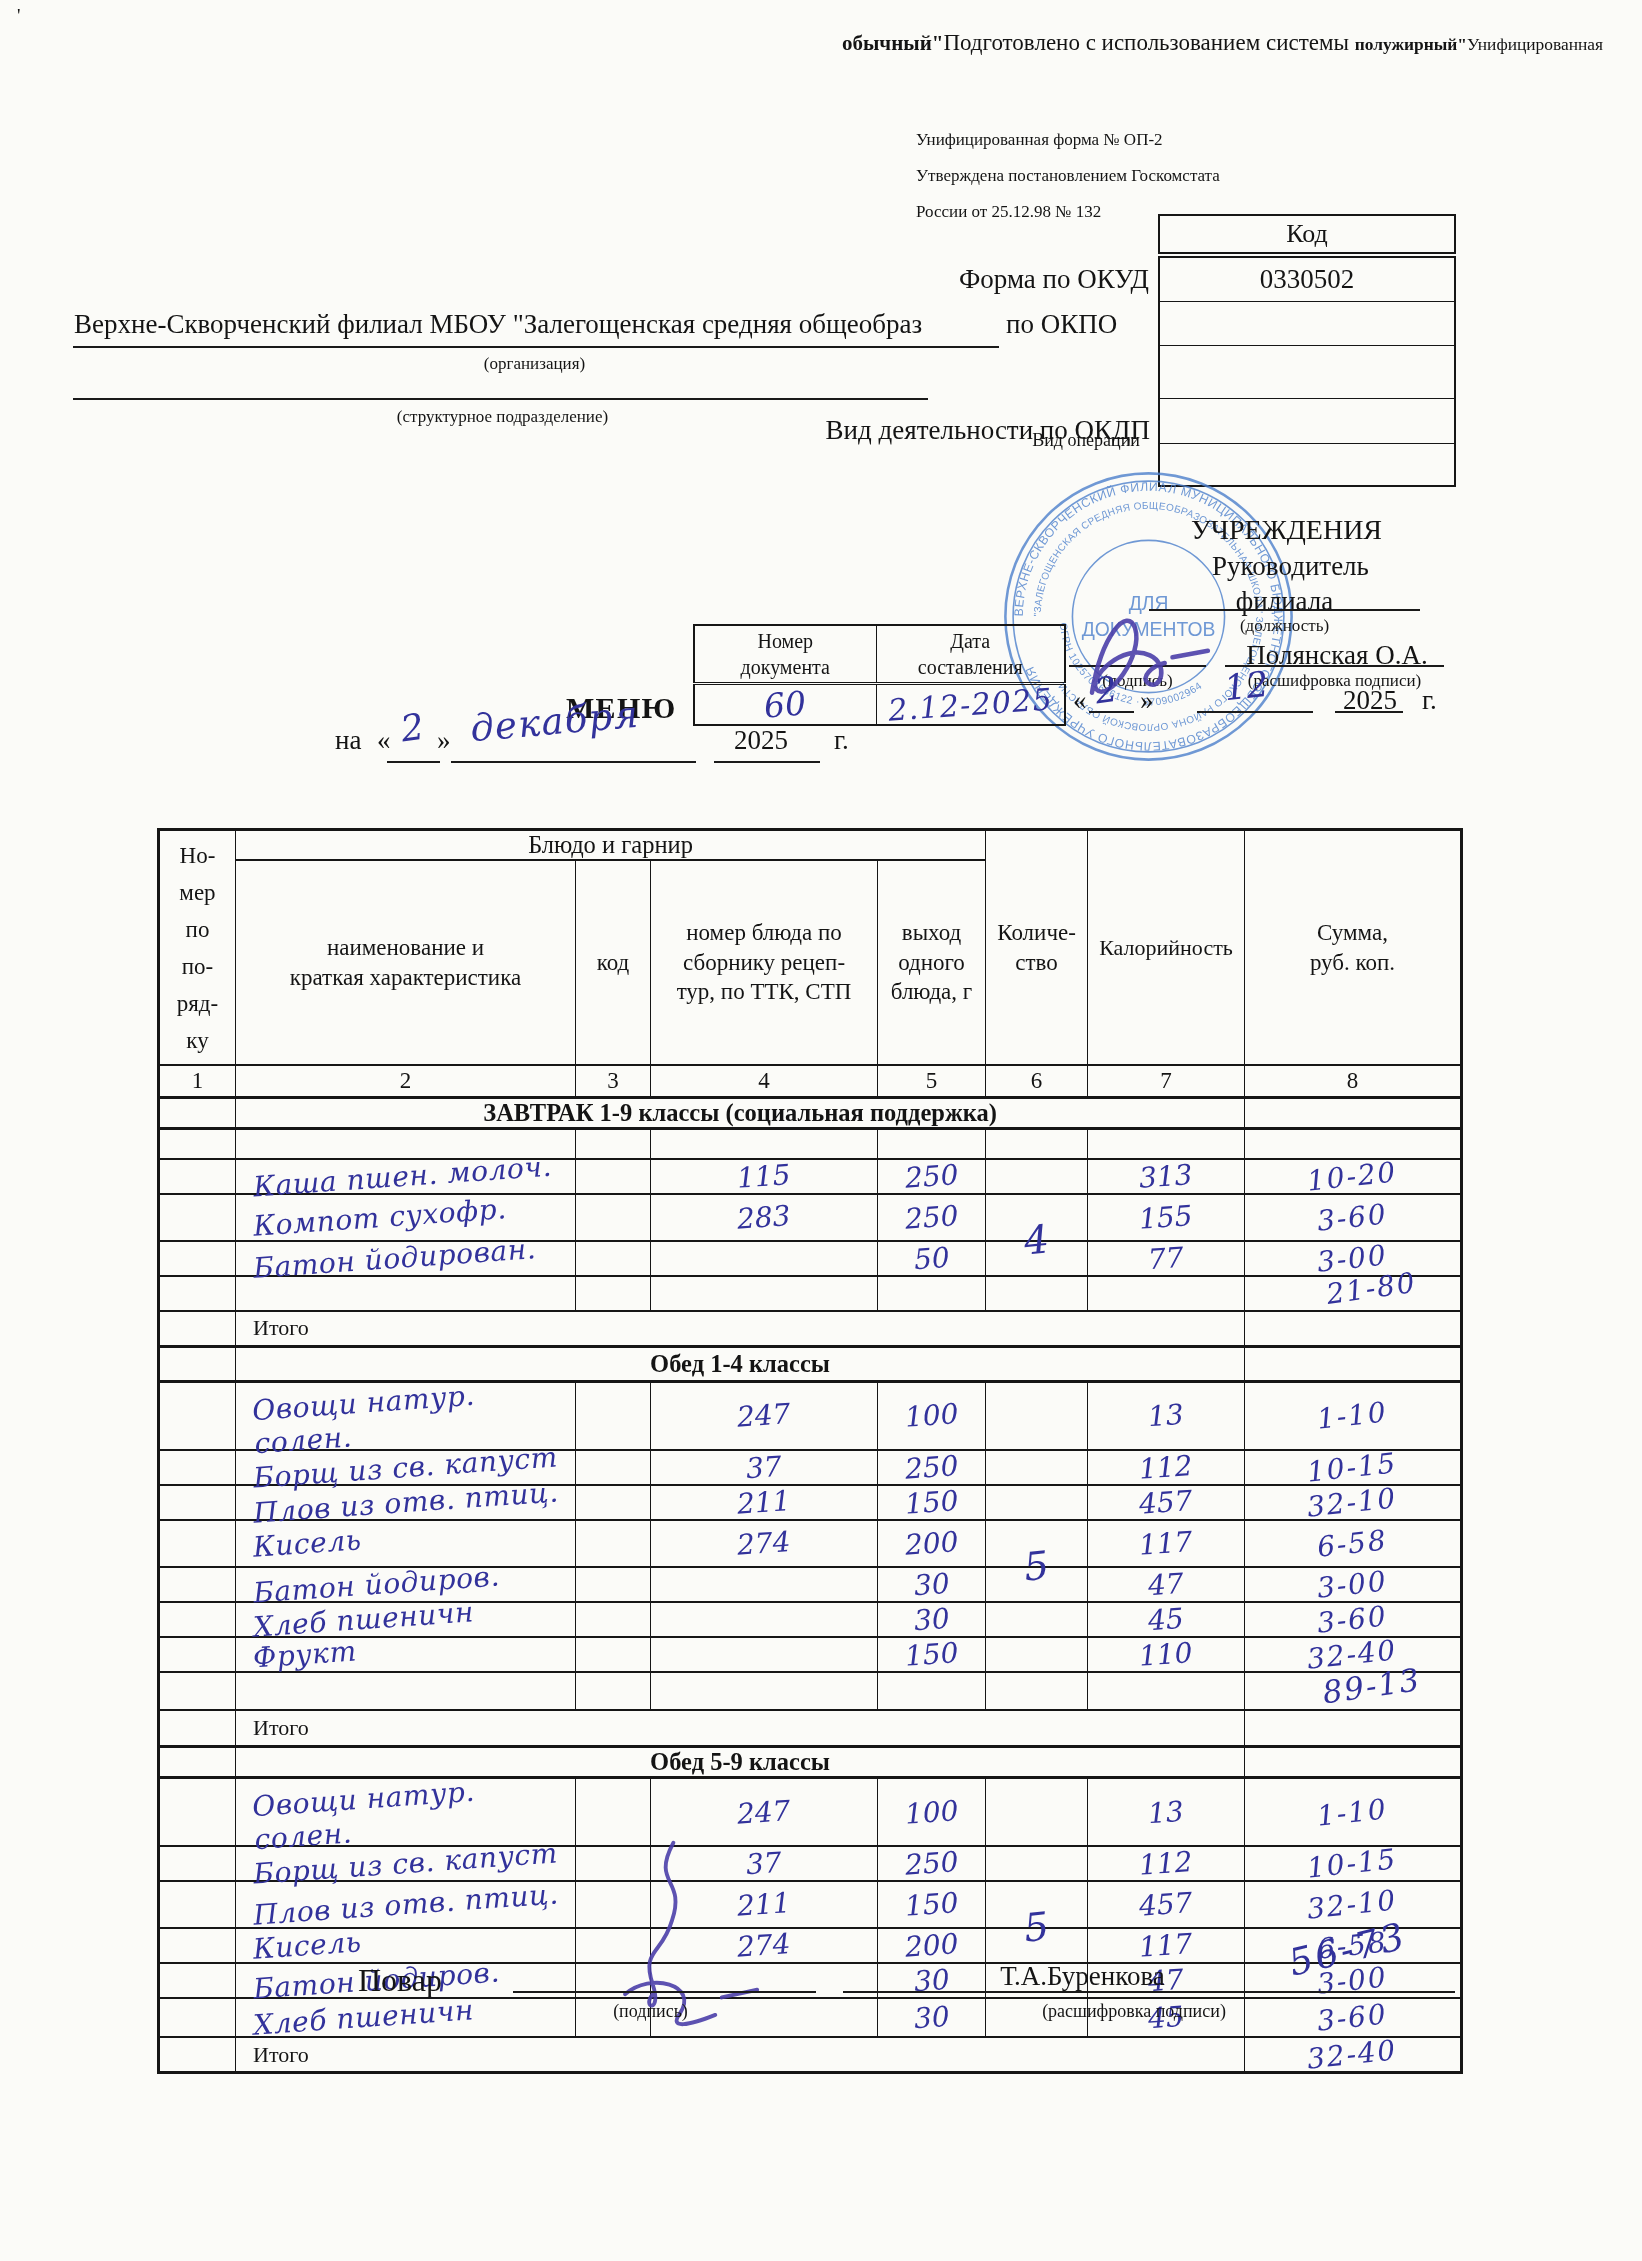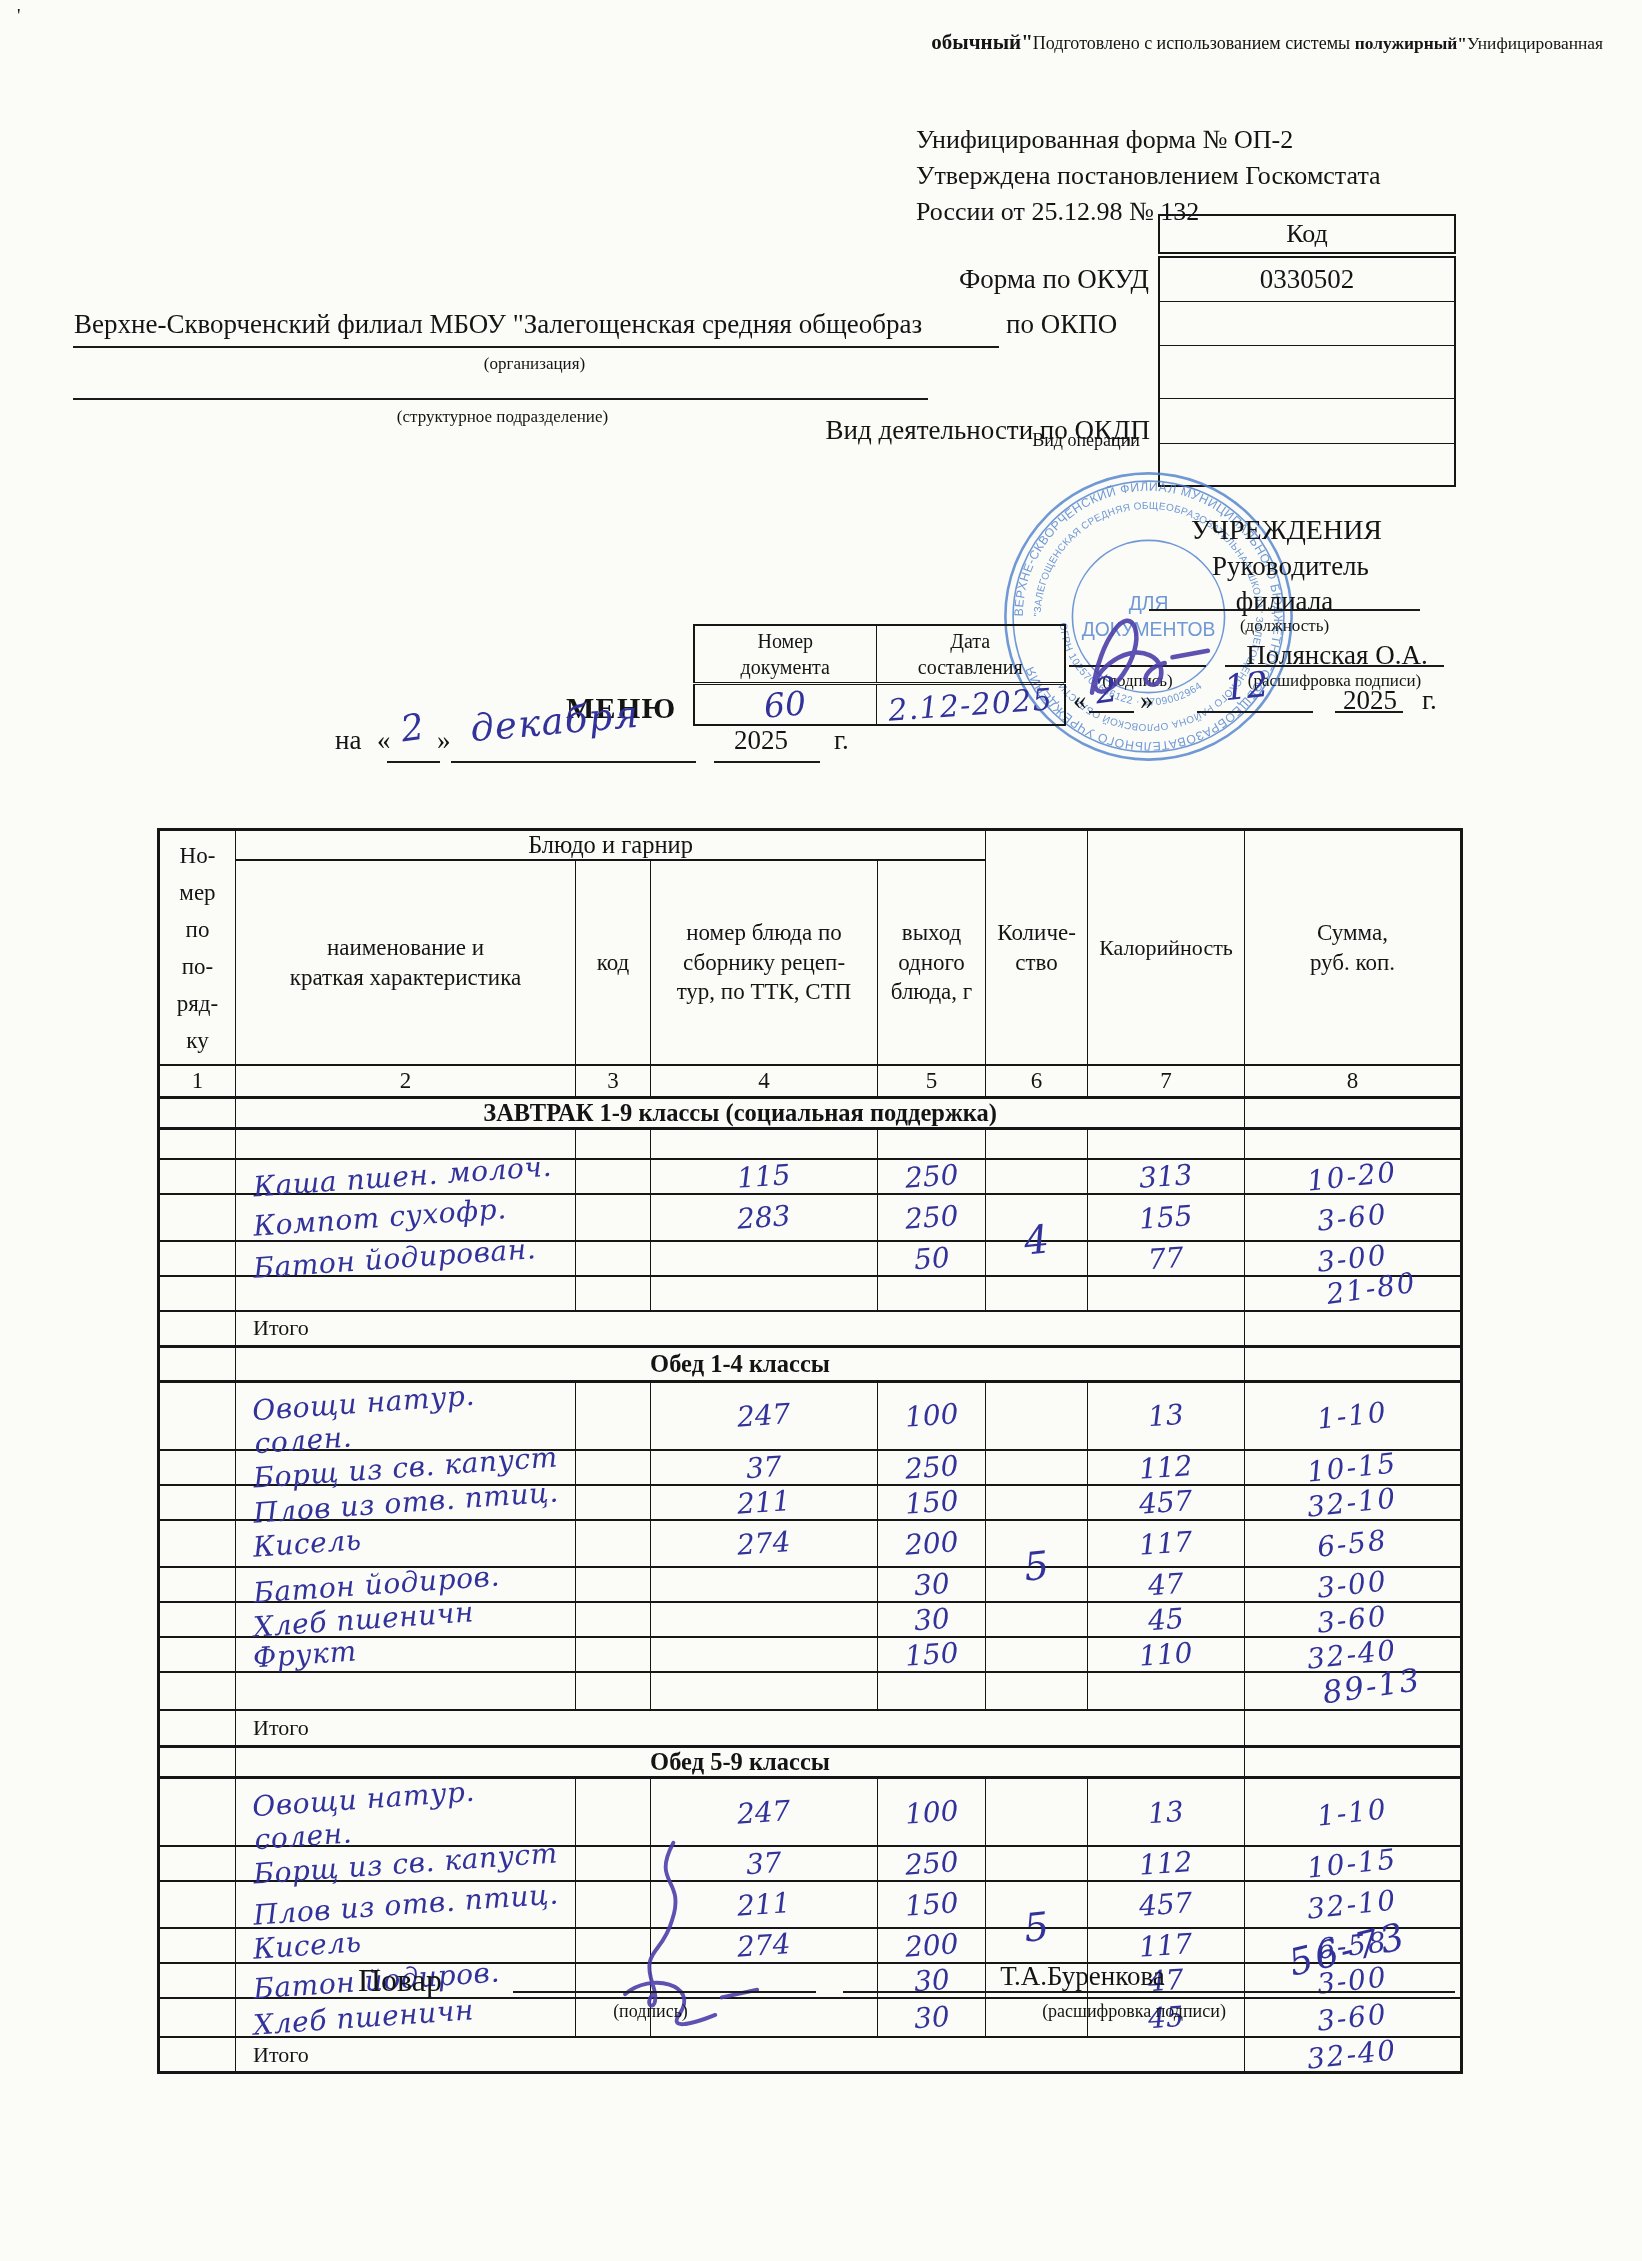--- a/index.html
+++ b/index.html
@@ -41,24 +41,24 @@
   .c1lines span{display:block;line-height:37px;font-size:23px;}
 </style>
 </head>
 <body>
 
 <div class="page">
 
   <div class="abs" style="left:17px;top:5.2px;font-size:19.3px;">'</div>
 
   <div class="abs right nowrap" style="right:40px;top:30px;">
-    <span class="bold" style="font-size:21px;">обычный"</span><span style="font-size:18px;">Подготовлено с использованием системы </span><span class="bold" style="font-size:17.4px;">полужирный"</span><span style="font-size:17.4px;">Унифицированная</span>
+    <span class="bold" style="font-size:21px;">обычный"</span><span style="font-size:23px;">Подготовлено с использованием системы </span><span class="bold" style="font-size:17.4px;">полужирный"</span><span style="font-size:17.4px;">Унифицированная</span>
   </div>
 
-  <div class="abs" style="left:916px;top:122px;font-size:26px;line-height:36px;">
+  <div class="abs" style="left:916px;top:122px;font-size:17px;line-height:36px;">
     <div>Унифицированная форма № ОП-2</div>
     <div>Утверждена постановлением Госкомстата</div>
     <div>России от 25.12.98 № 132</div>
   </div>
 
   <div class="codebox" style="left:1158px;top:214px;width:294px;height:36px;display:flex;align-items:center;justify-content:center;font-size:26px;">Код</div>
   <div class="codebox" style="left:1158px;top:256px;width:294px;height:227px;">
     <div class="coderow" style="height:43px;">
         <span>0330502</span>
       </div>

